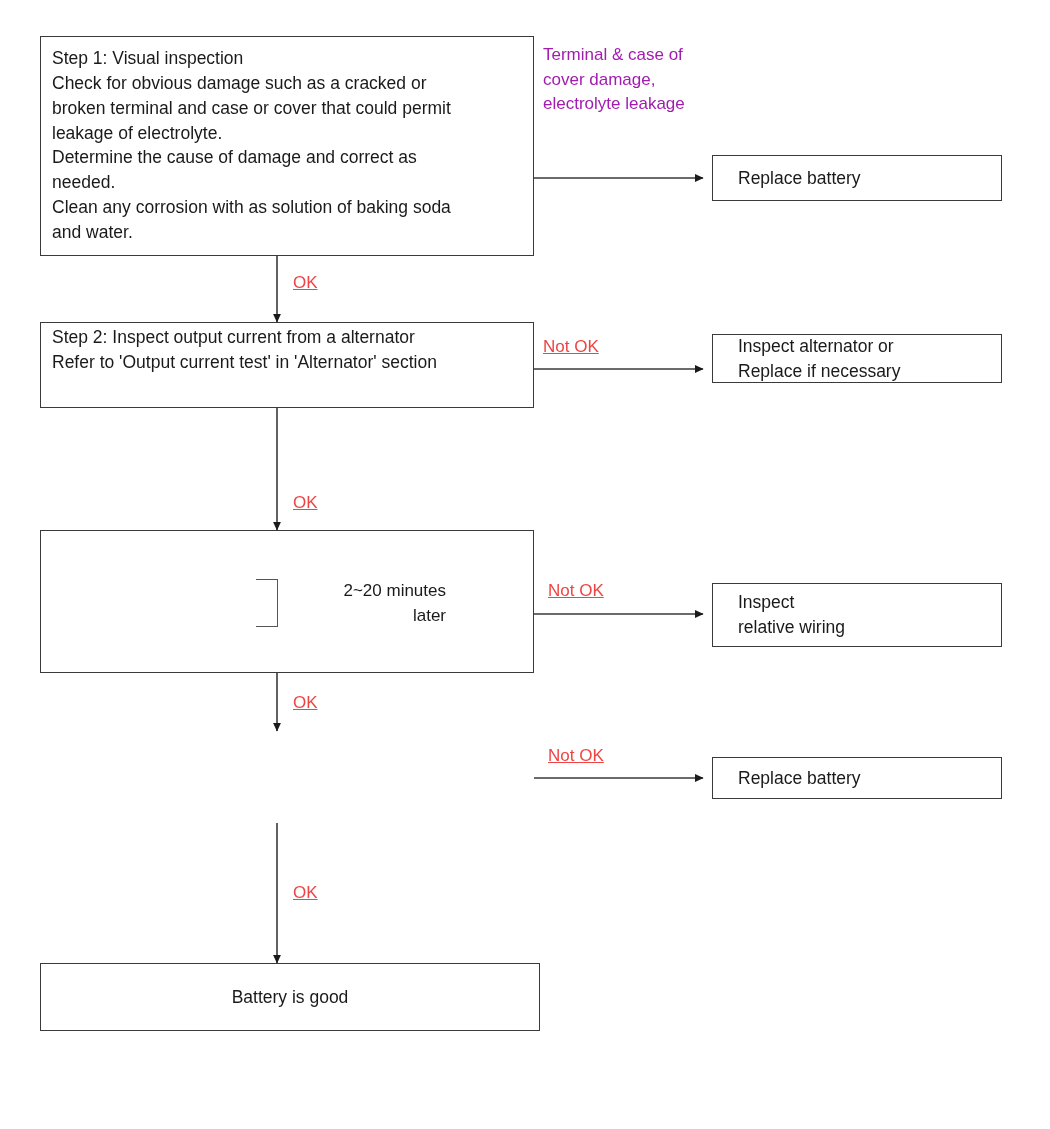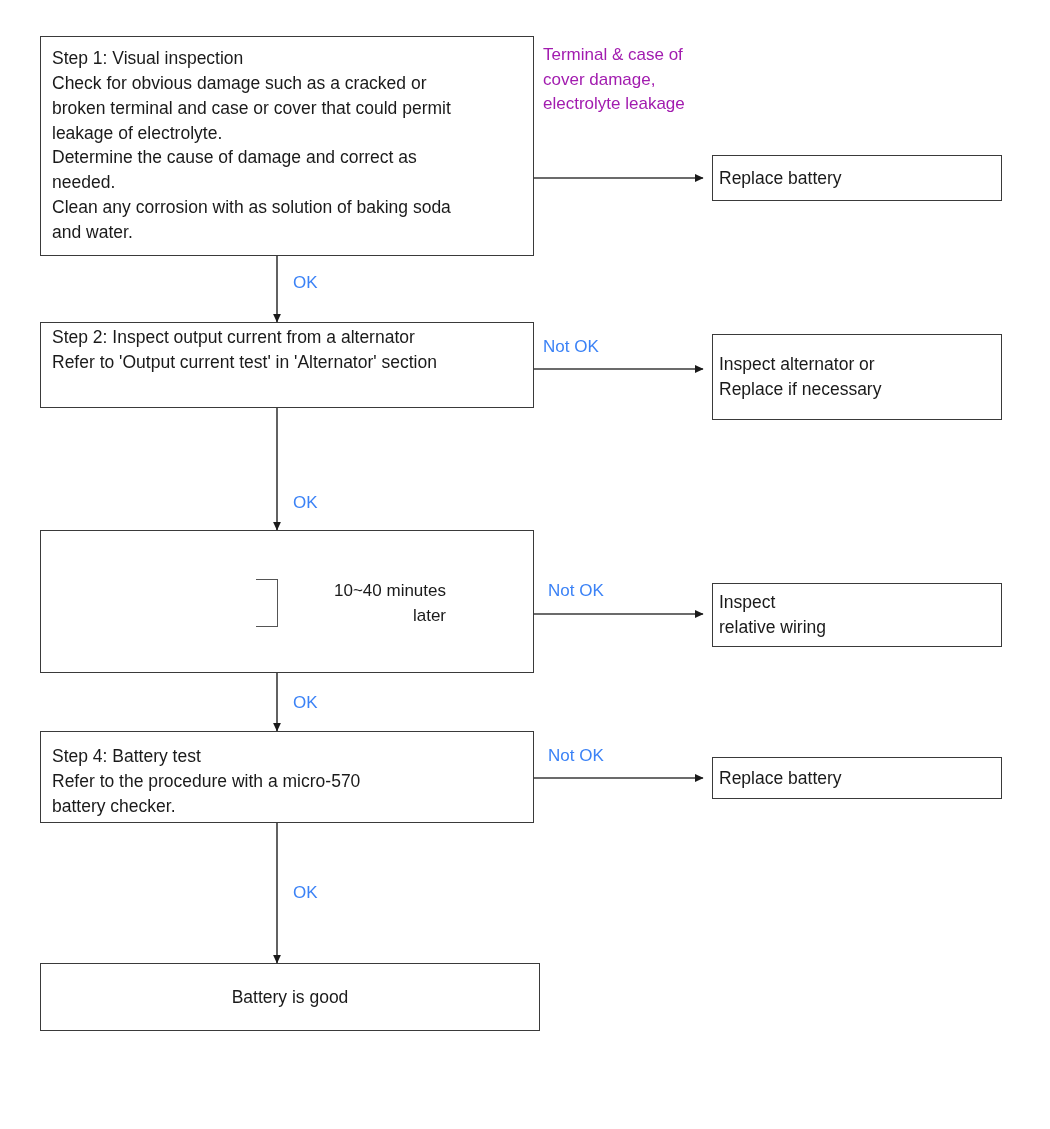--- a/index.html
+++ b/index.html
@@ -46,28 +46,29 @@
   .box-center {
     display: flex;
     align-items: center;
     justify-content: center;
     padding: 16px;
     text-align: center;
   }
   .box-vcenter {
     display: flex;
     align-items: center;
-    padding-left: 6px;
+    padding-left: 25px;
   }
   .edge-label {
     position: absolute;
     font-size: 17px;
     line-height: 1.35;
-    color: #3b82f6;
+    color: #ef4444;
     white-space: pre-line;
+    text-decoration: underline;
   }
   .note {
     position: absolute;
     font-size: 17px;
     line-height: 1.45;
     color: #a21caf;
     white-space: pre-line;
   }
   .inline-note {
     position: absolute;
@@ -138,33 +139,30 @@
 Determine the cause of damage and correct as
 needed.
 Clean any corrosion with as solution of baking soda
 and water.</div>
 
   <div class="box box-pad" style="left:40px; top:322px; width:494px; height:86px; padding-top:2px;">Step 2: Inspect output current from a alternator
 Refer to 'Output current test' in 'Alternator' section</div>
 
   <div class="box" style="left:40px; top:530px; width:494px; height:143px;">
     <div class="bracket" style="left:215px; top:48px; width:22px; height:48px;"></div>
-    <div class="inline-note" style="left:255px; top:48px; width:150px;">10~40 minutes
+    <div class="inline-note" style="left:255px; top:48px; width:150px;">2~20 minutes
 later</div>
   </div>
 
-  <div class="box box-pad" style="left:40px; top:731px; width:494px; height:92px; padding-top:12px;">Step 4: Battery test
-Refer to the procedure with a micro-570
-battery checker.</div>
 
   <div class="box box-center" style="left:40px; top:963px; width:500px; height:68px;">Battery is good</div>
 
   <div class="box box-vcenter" style="left:712px; top:155px; width:290px; height:46px;">Replace battery</div>
 
-  <div class="box box-vcenter" style="left:712px; top:334px; width:290px; height:86px;">Inspect alternator or
+  <div class="box box-vcenter" style="left:712px; top:334px; width:290px; height:49px;">Inspect alternator or
 Replace if necessary</div>
 
   <div class="box box-vcenter" style="left:712px; top:583px; width:290px; height:64px;">Inspect
 relative wiring</div>
 
   <div class="box box-vcenter" style="left:712px; top:757px; width:290px; height:42px;">Replace battery</div>
 
   <div class="note" style="left:543px; top:43px; width:230px;">Terminal  &amp;  case of
 cover damage,
 electrolyte leakage</div>

